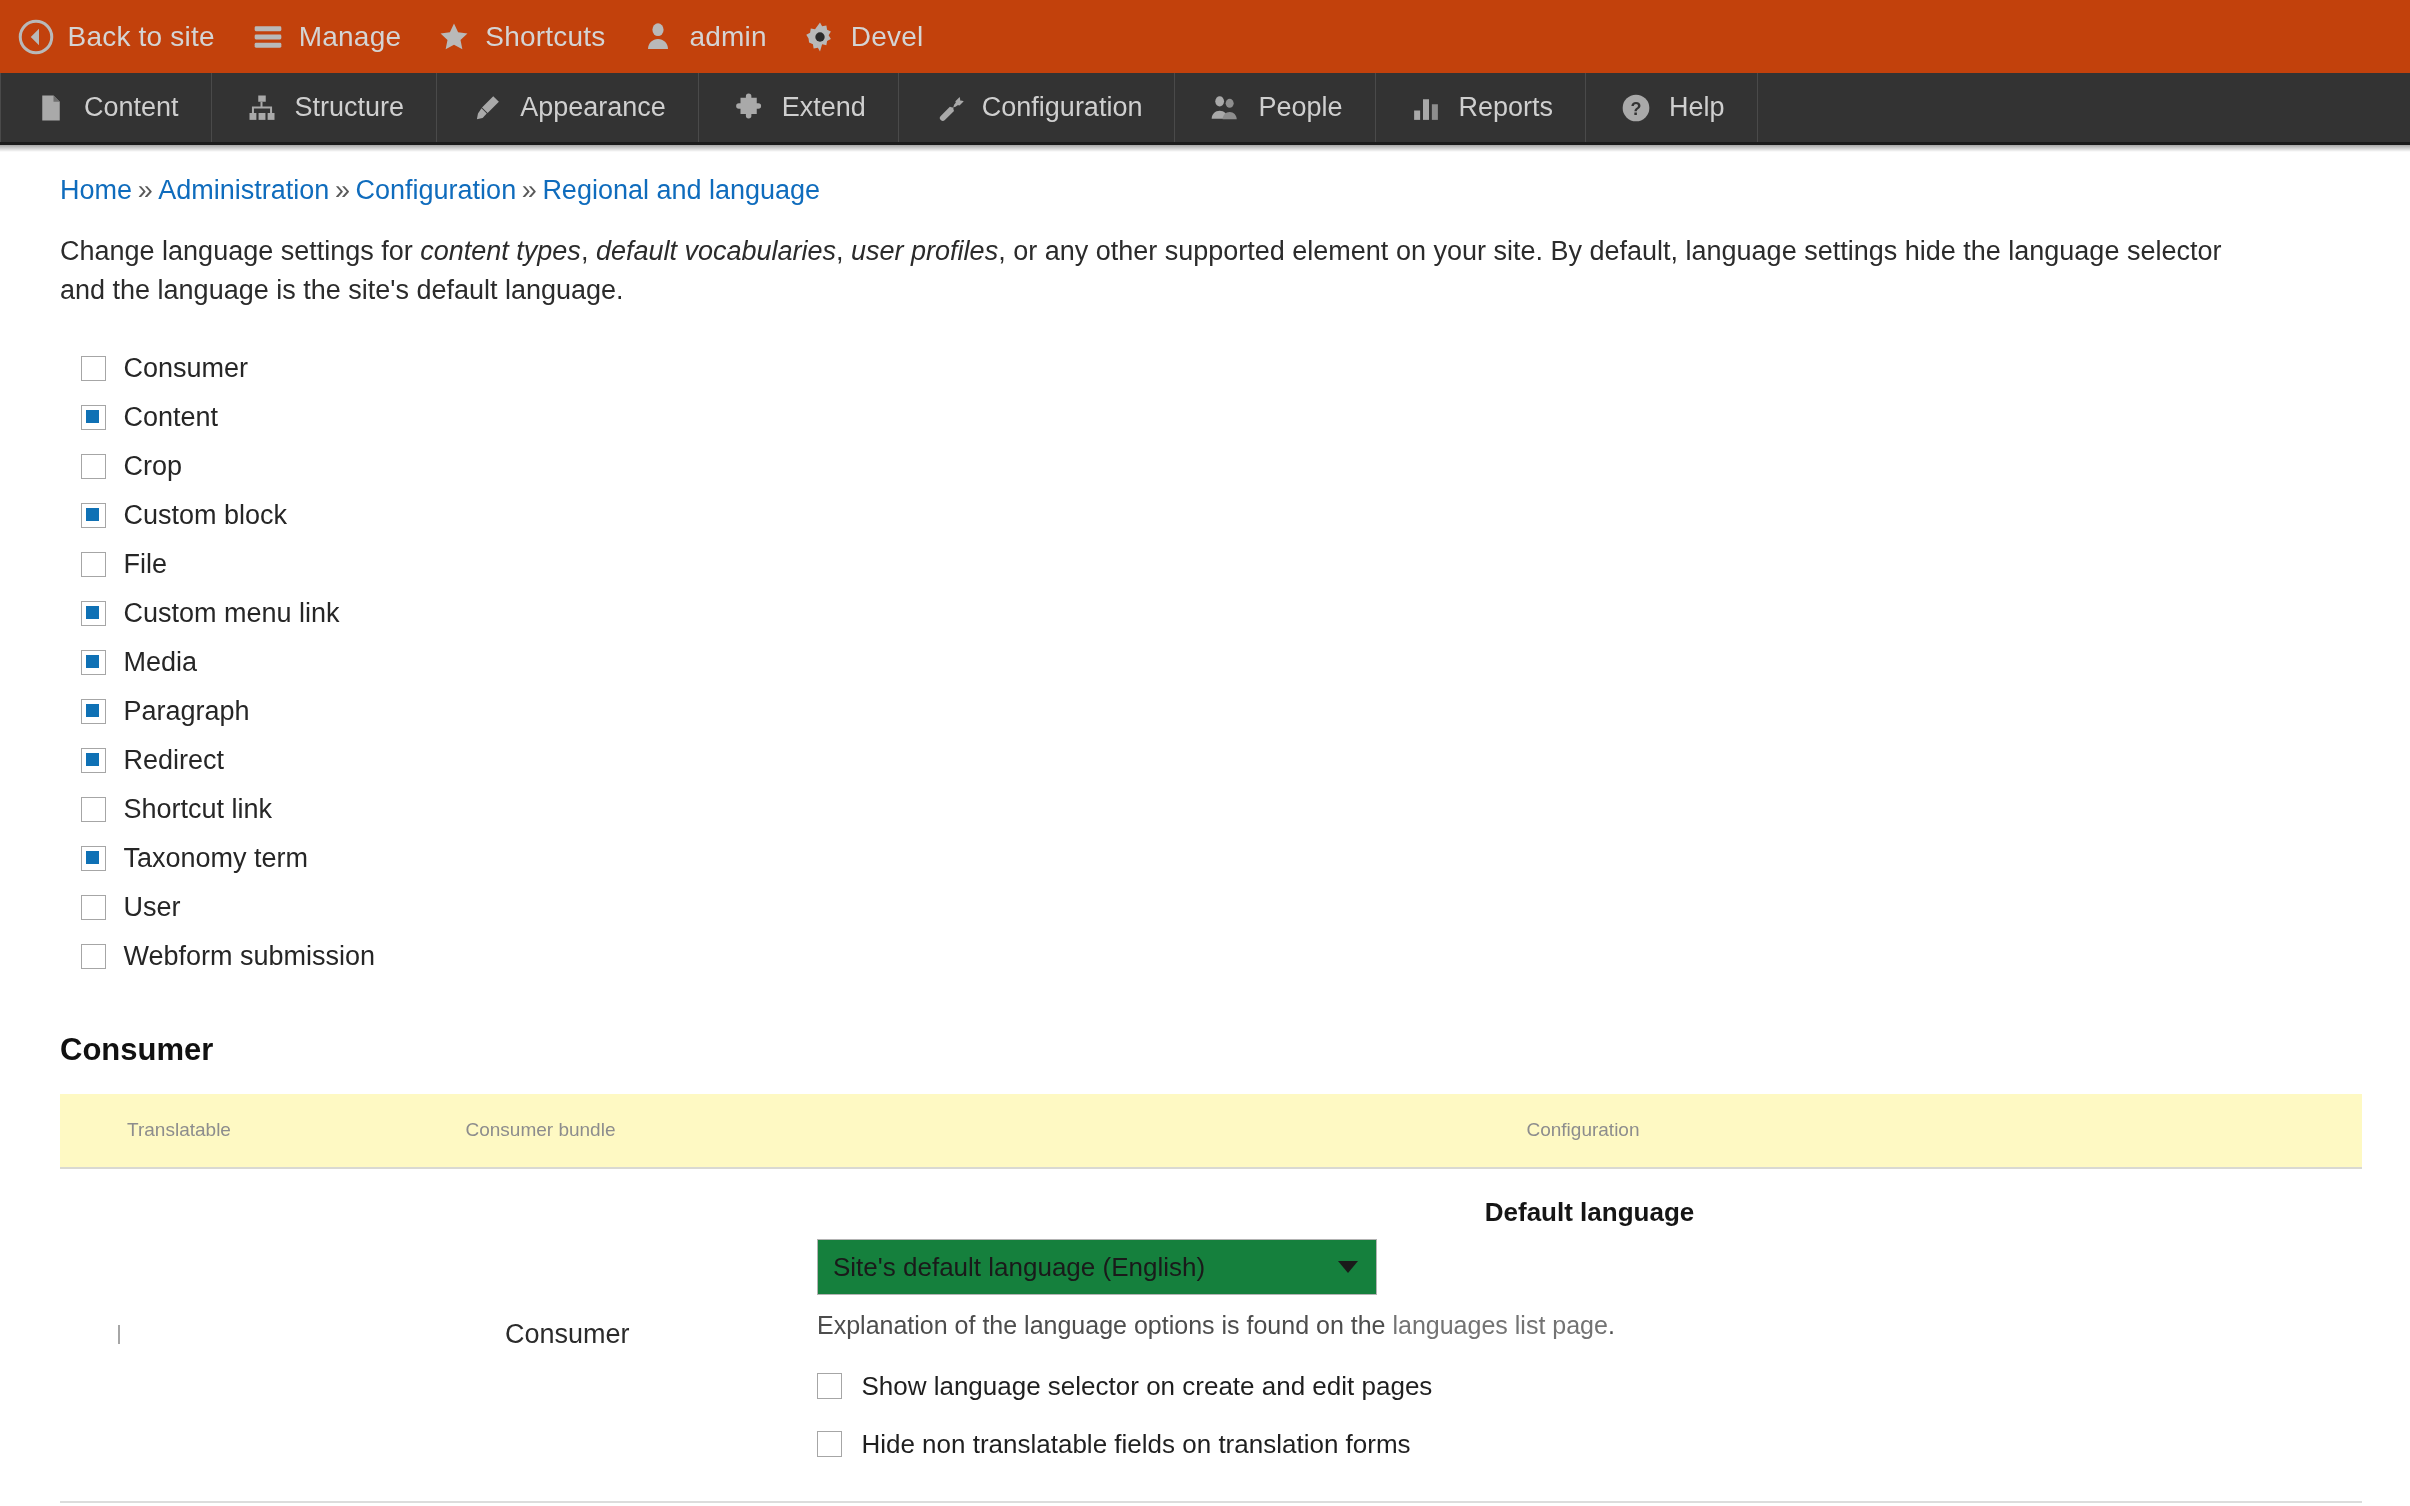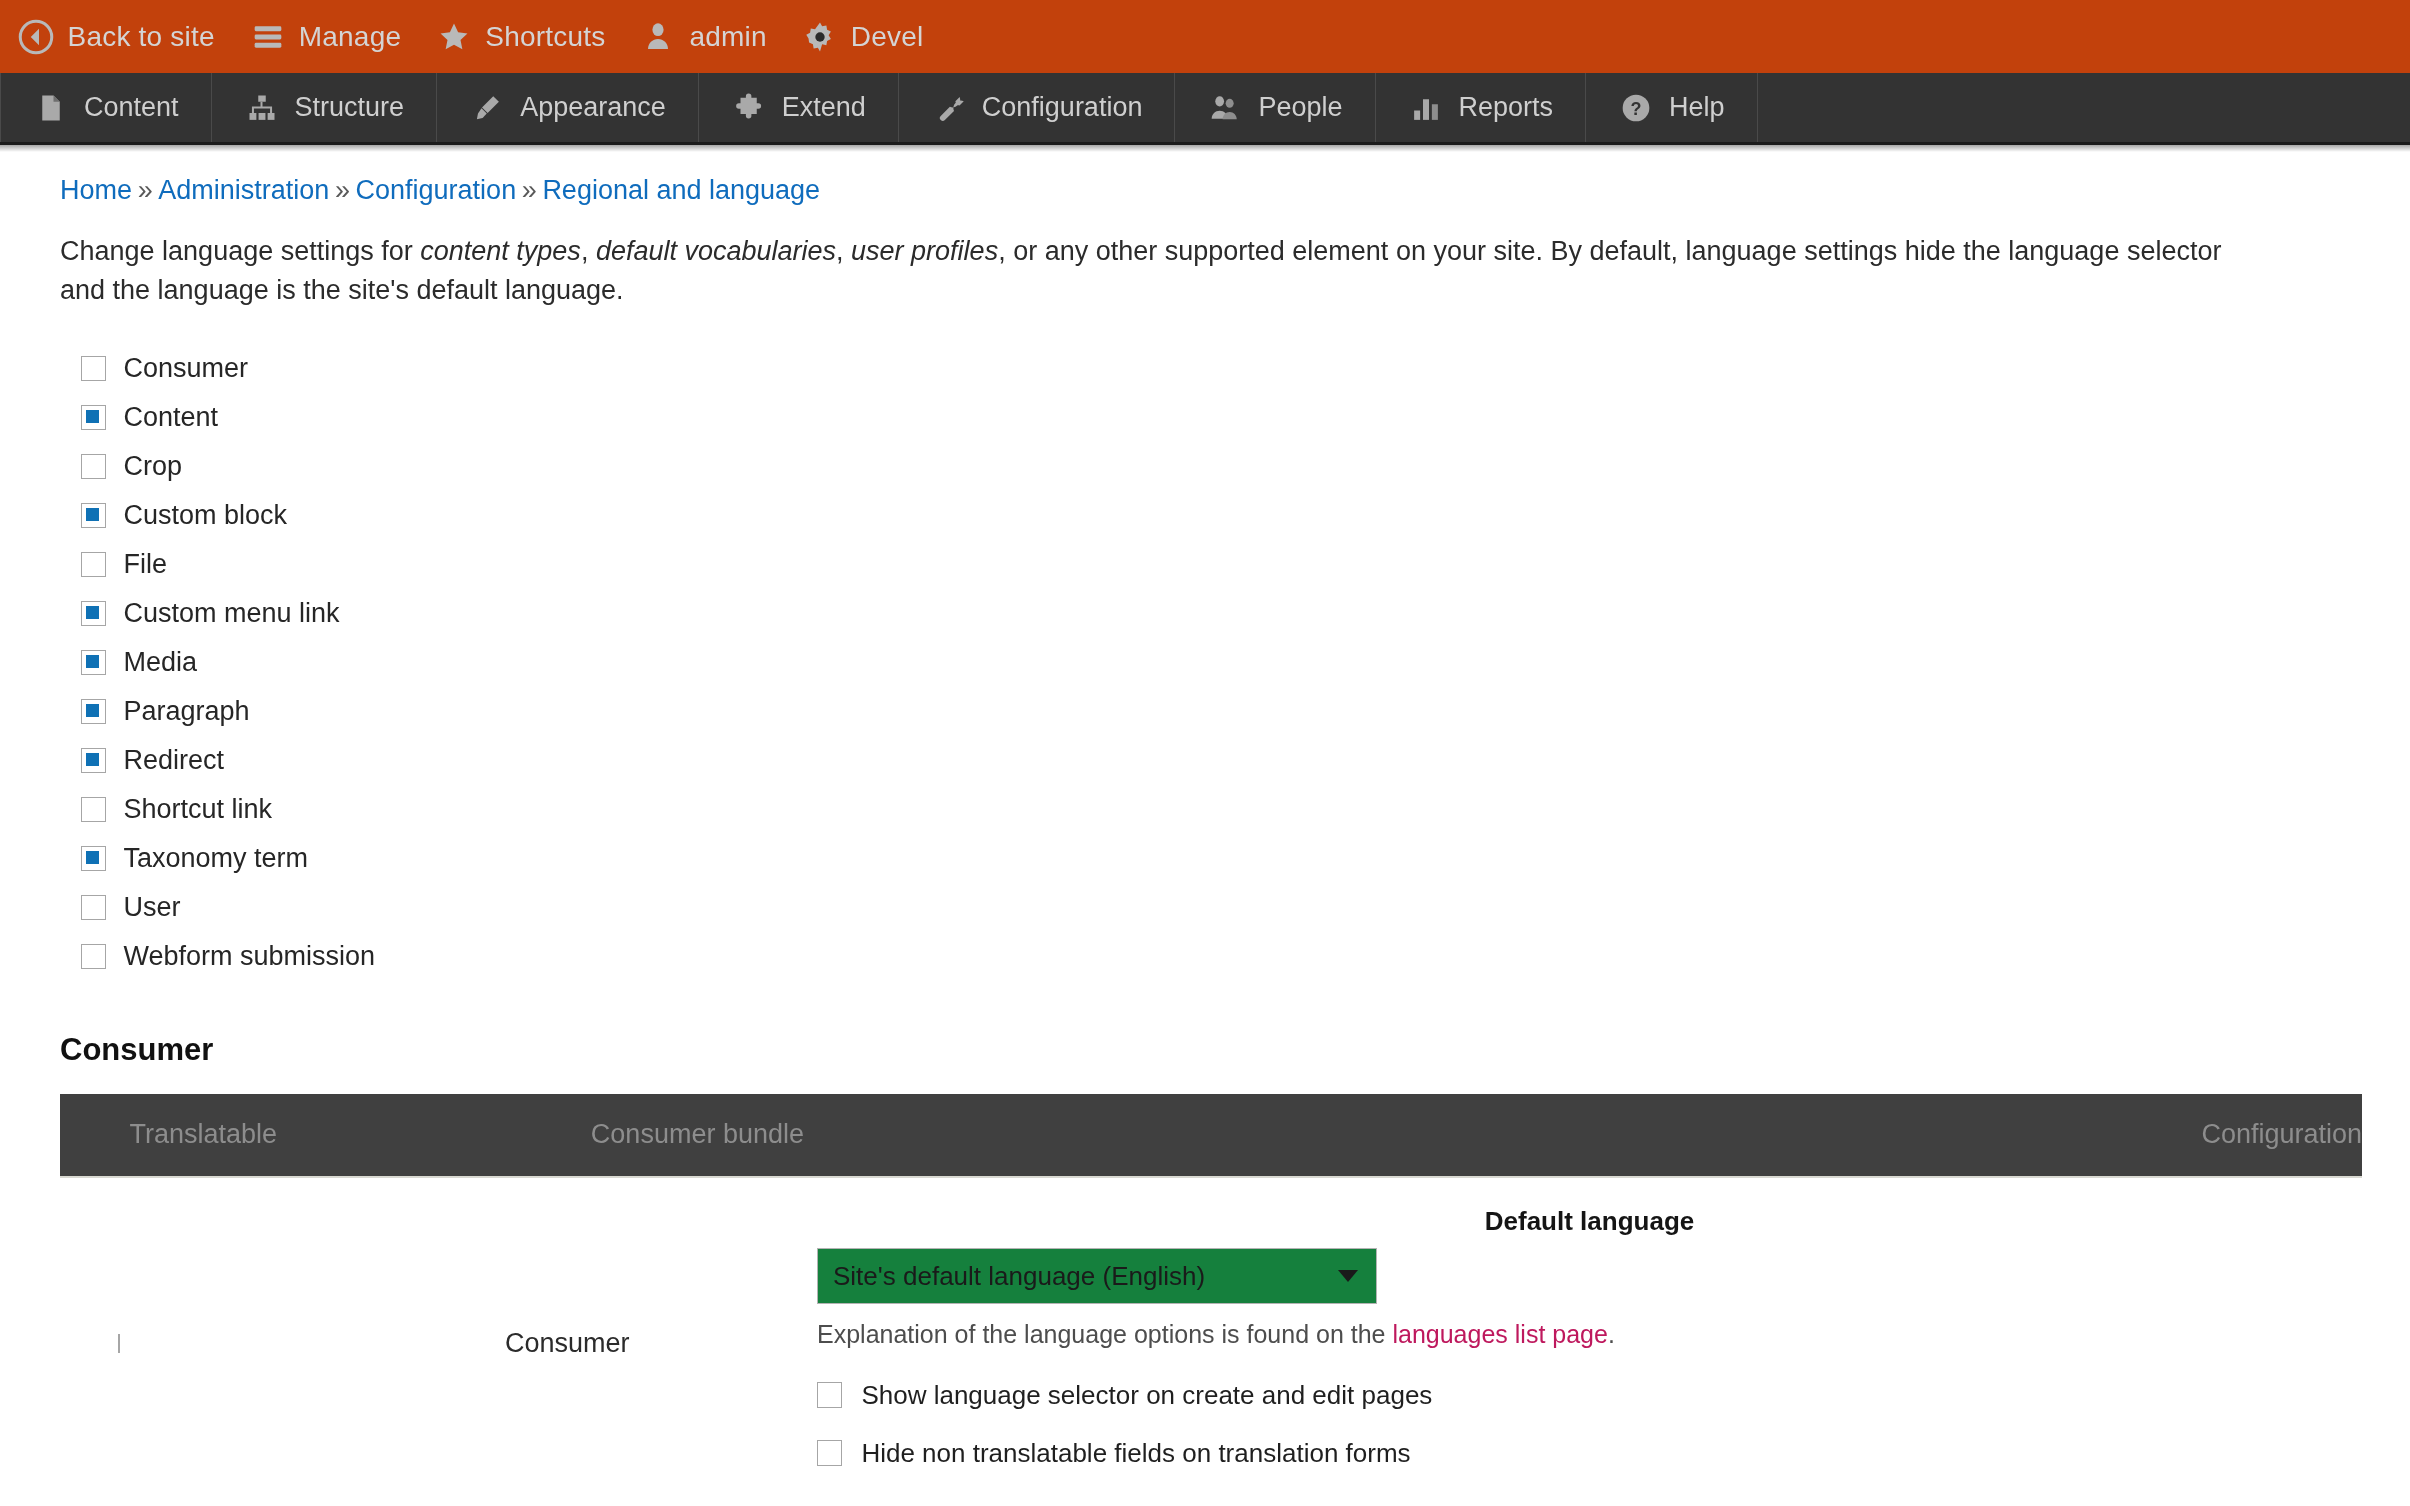--- a/index.html
+++ b/index.html
@@ -138,25 +138,25 @@
   .entity-title {
     font-size: 31px;
     font-weight: bold;
     color: #111111;
     margin-top: 51px;
     margin-bottom: 26px;
   }
 
   .ltable { width: 2302px; border-collapse: collapse; }
   .ltable thead th {
-    background: #404040;
+    background: #fef9c3;
     border-bottom: 2.8px solid #d9d9d2;
-    text-align: right;
+    text-align: center;
     font-weight: normal;
-    font-size: 27px;
+    font-size: 19px;
     color: #8d8d8d;
     padding: 25.4px 0 25.4px 0;
   }
   .th-translatable { width: 217px; padding-left: 21px !important; }
   .th-bundle { width: 527px; }
   .th-config { }
 
   .ltable tbody td {
     border-bottom: 2.8px solid #dcdcdc;
     vertical-align: middle;
@@ -205,21 +205,21 @@
     border-right: 10.4px solid transparent;
     border-top: 12.2px solid #1a1a1a;
     pointer-events: none;
   }
   .cfg-desc {
     font-size: 25px;
     color: #4d4d4d;
     margin-top: 16px;
     margin-bottom: 17px;
   }
-  .cfg-desc a { color: #be185d; text-decoration: none; cursor: pointer; }
+  .cfg-desc a { color: #737373; text-decoration: none; cursor: pointer; }
 
   .sub-cb-row {
     display: flex;
     align-items: center;
     height: 58px;
     cursor: pointer;
   }
   .sub-cb-row .cbx { width: 25.4px; height: 25.4px; margin-right: 19px; }
   .sub-cb-label { font-size: 26px; color: #1f1f1f; white-space: nowrap; }
 </style>

